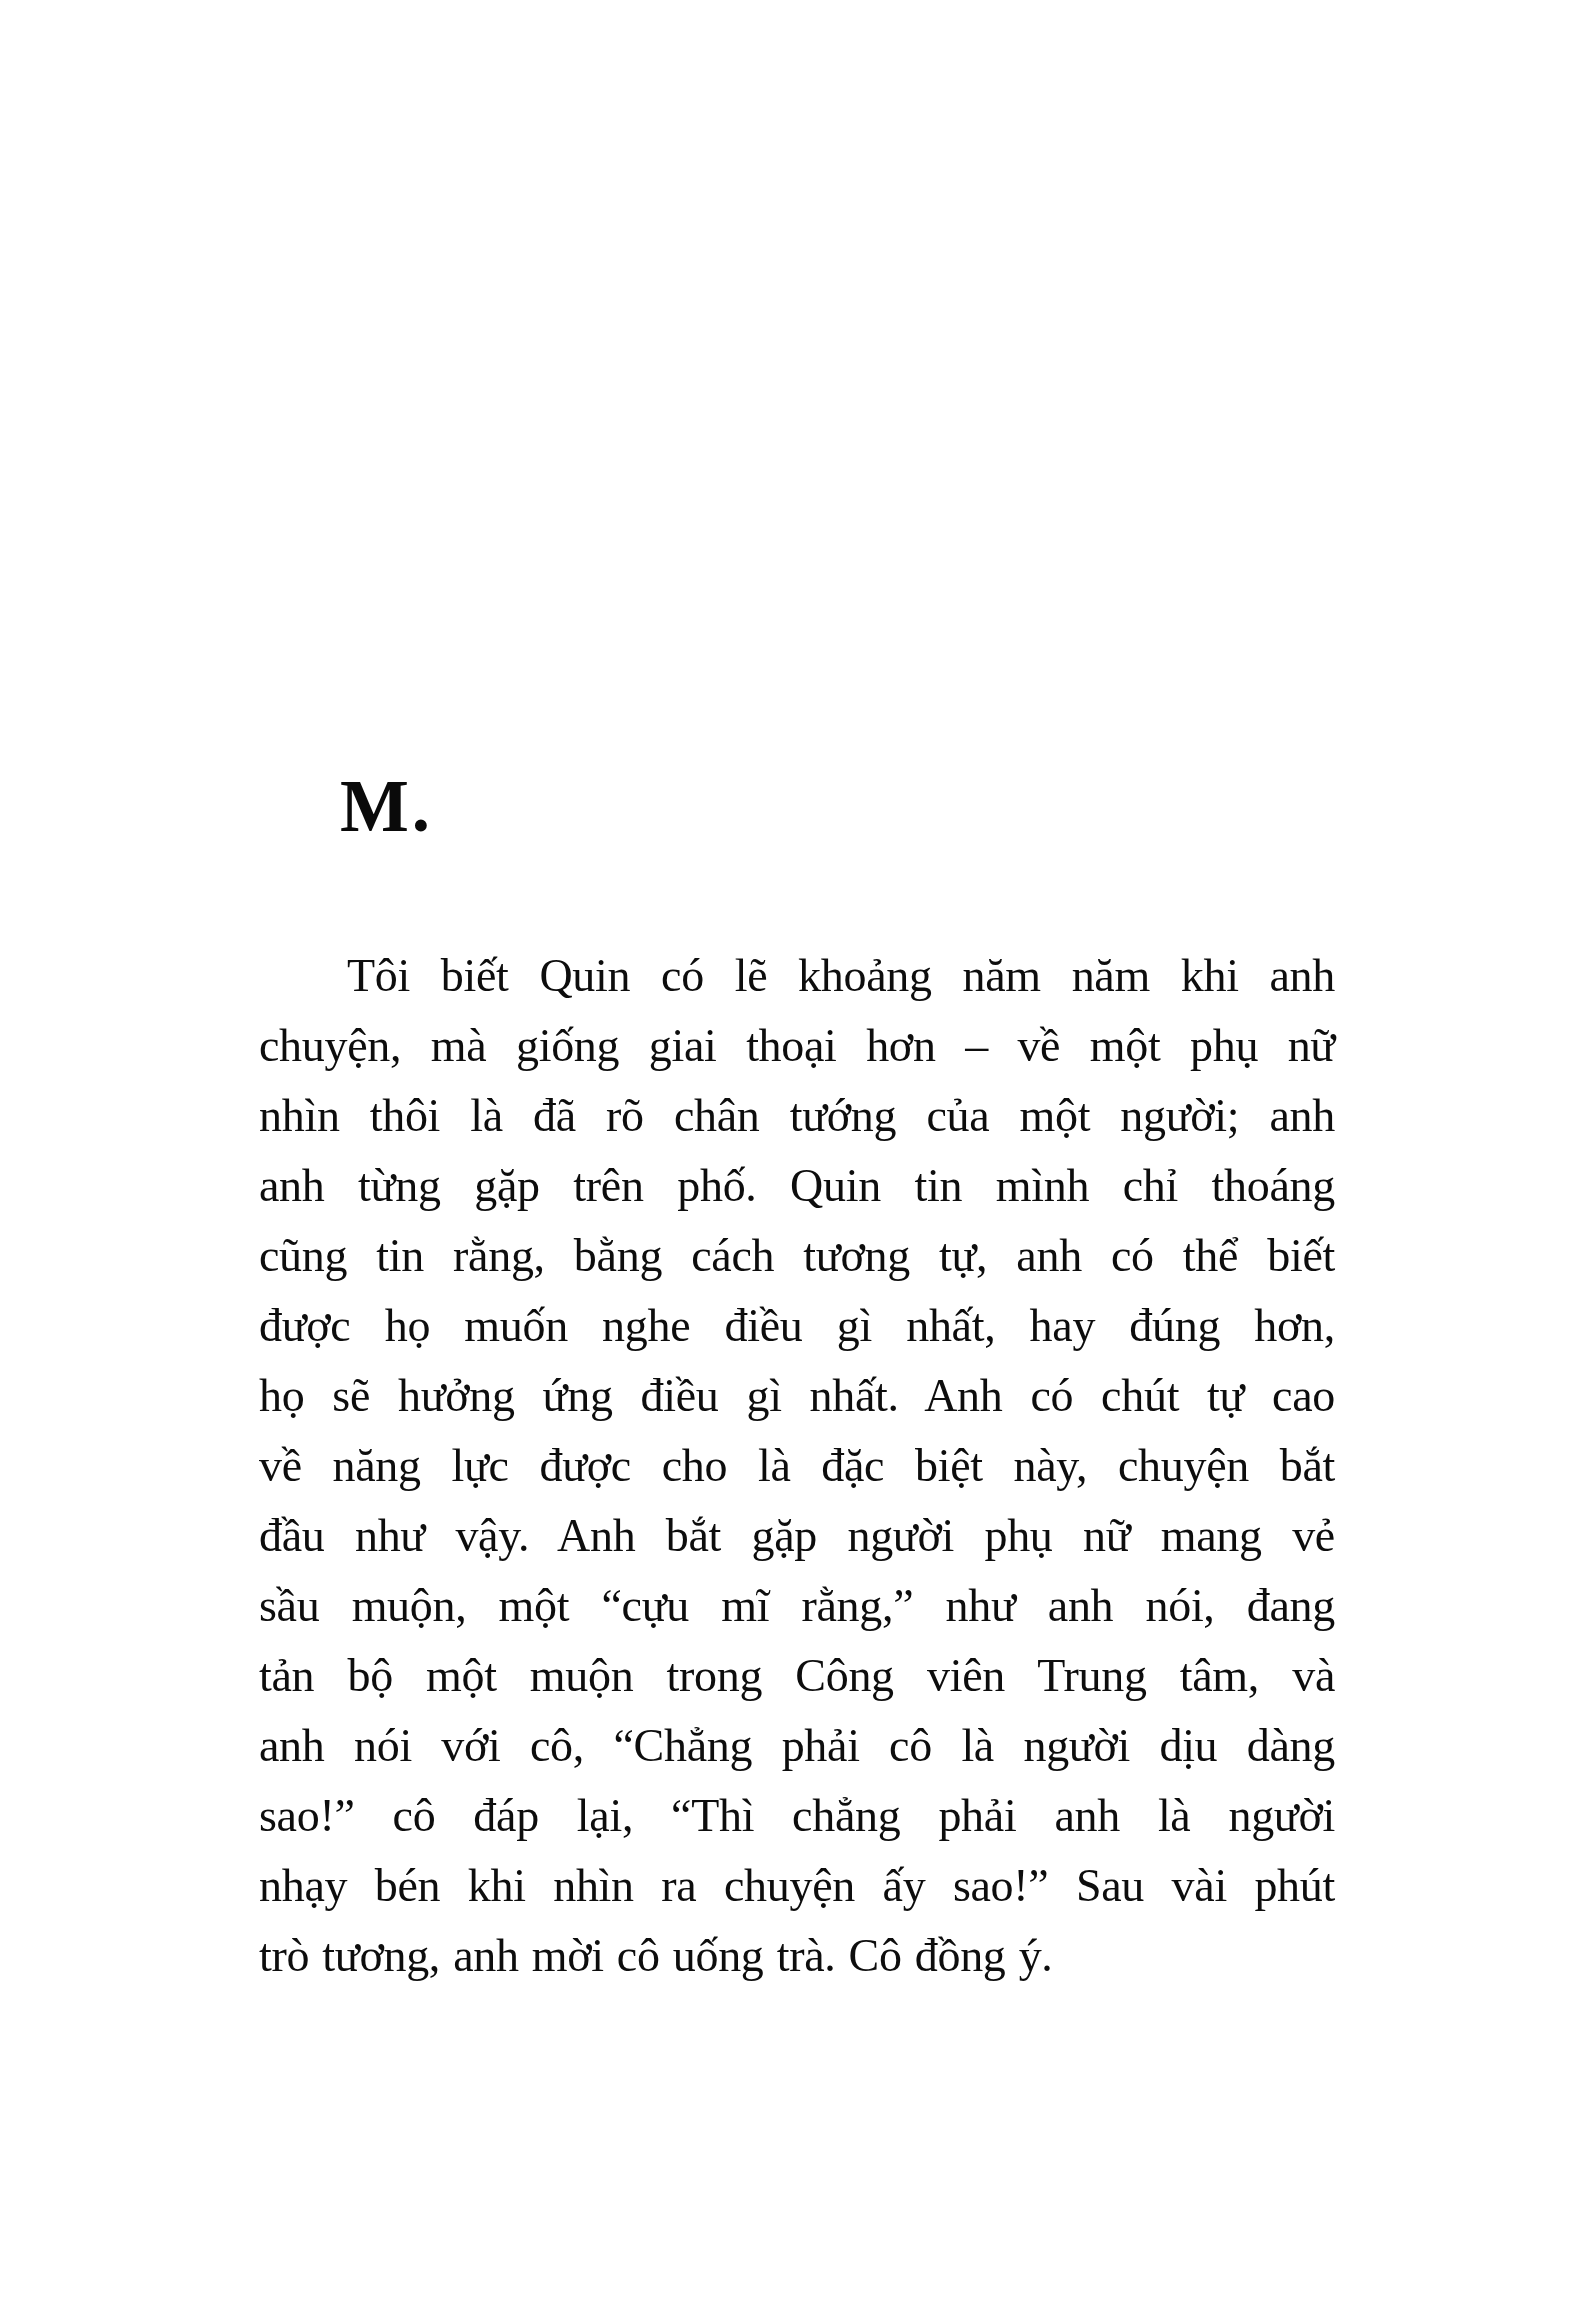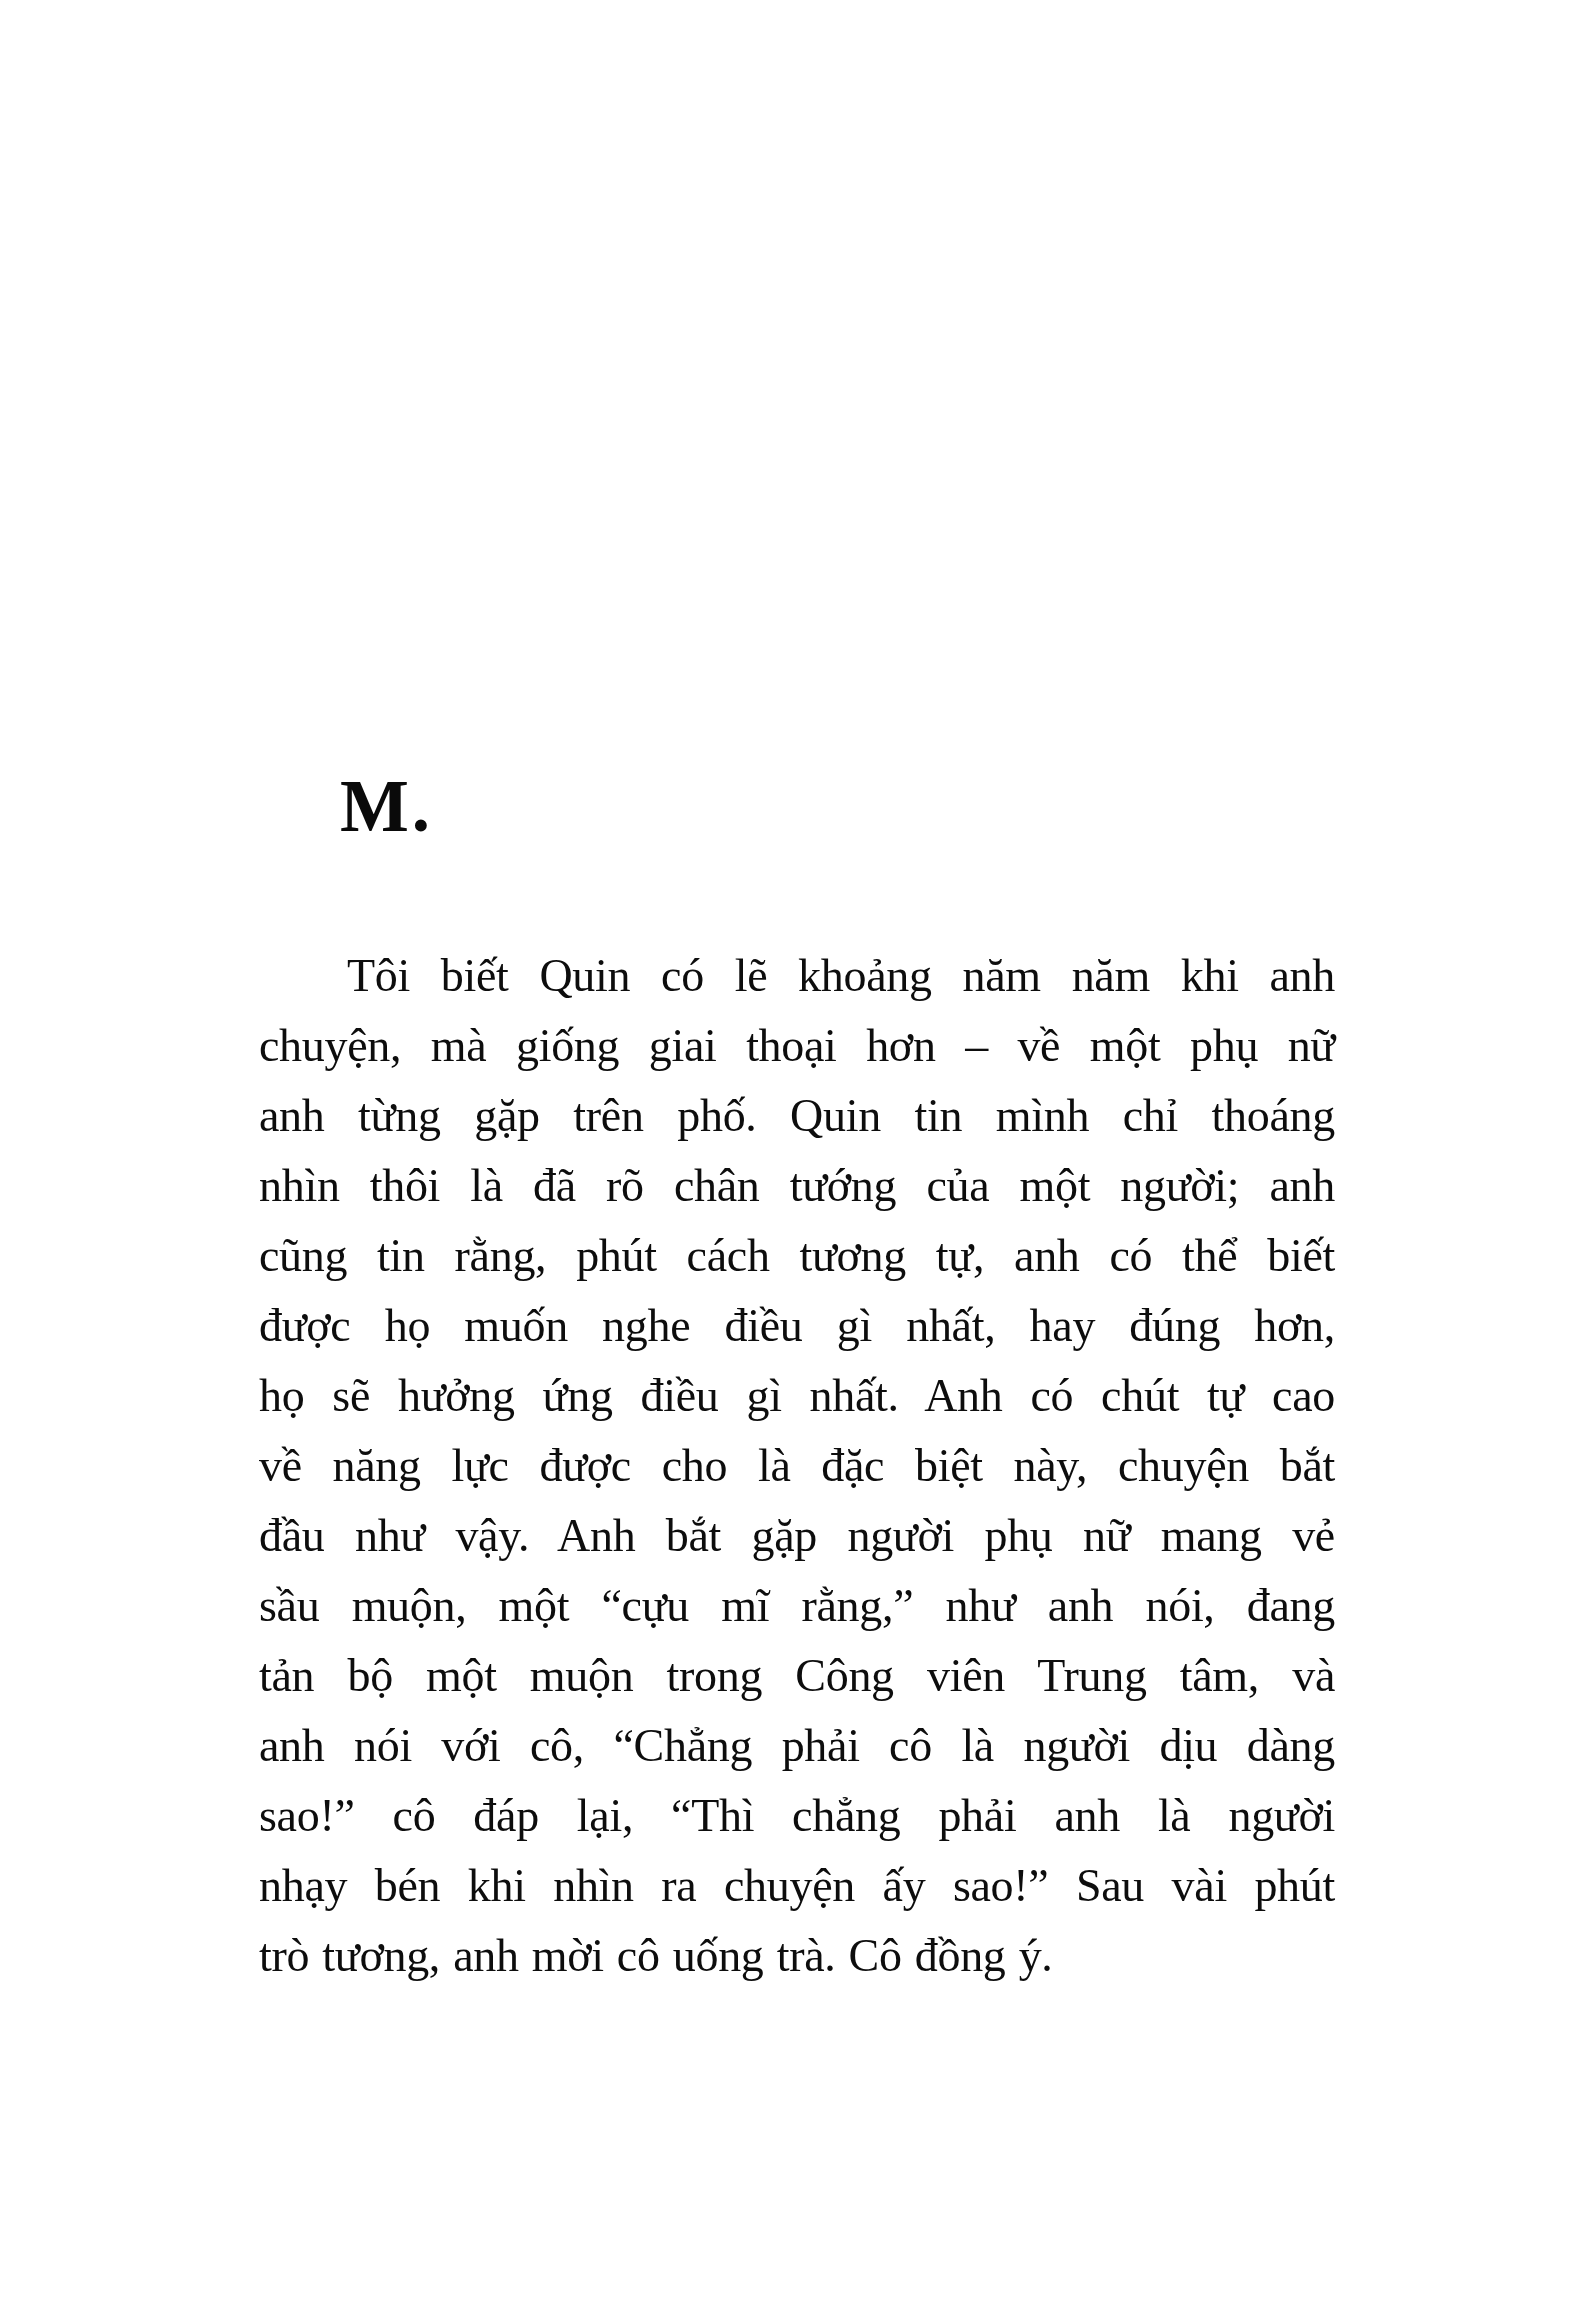--- a/index.html
+++ b/index.html
@@ -50,23 +50,23 @@
   }
 </style>
 </head>
 <body>
 
 <div class="page">
   <div class="chapter-heading">M.</div>
   <div class="paragraph">
       <div class="line first">Tôi biết Quin có lẽ khoảng năm năm khi anh</div>
       <div class="line">chuyện, mà giống giai thoại hơn – về một phụ nữ</div>
+      <div class="line">nhìn thôi là đã rõ chân tướng của một người; anh</div>
       <div class="line">anh từng gặp trên phố. Quin tin mình chỉ thoáng</div>
-      <div class="line">nhìn thôi là đã rõ chân tướng của một người; anh</div>
-      <div class="line">cũng tin rằng, phút cách tương tự, anh có thể biết</div>
+      <div class="line">cũng tin rằng, bằng cách tương tự, anh có thể biết</div>
       <div class="line">được họ muốn nghe điều gì nhất, hay đúng hơn,</div>
       <div class="line">họ sẽ hưởng ứng điều gì nhất. Anh có chút tự cao</div>
       <div class="line">về năng lực được cho là đặc biệt này, chuyện bắt</div>
       <div class="line">đầu như vậy. Anh bắt gặp người phụ nữ mang vẻ</div>
       <div class="line">sầu muộn, một “cựu mĩ rằng,” như anh nói, đang</div>
       <div class="line">tản bộ một muộn trong Công viên Trung tâm, và</div>
       <div class="line">anh nói với cô, “Chẳng phải cô là người dịu dàng</div>
       <div class="line">sao!” cô đáp lại, “Thì chẳng phải anh là người</div>
       <div class="line">nhạy bén khi nhìn ra chuyện ấy sao!” Sau vài phút</div>
       <div class="line last">trò tương, anh mời cô uống trà. Cô đồng ý.</div>

